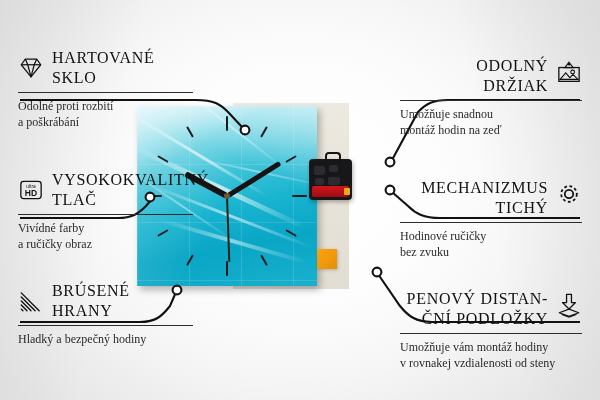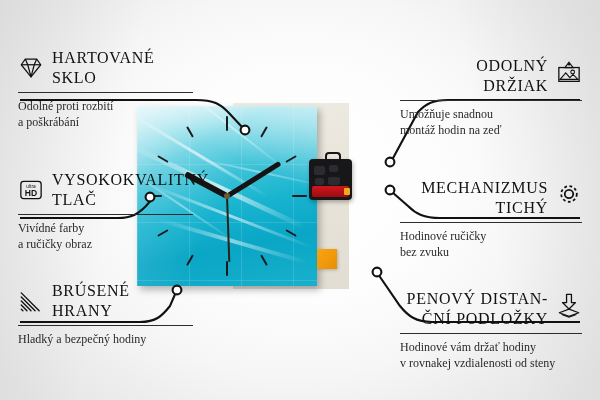--- a/index.html
+++ b/index.html
@@ -299,18 +299,18 @@
         <div>ČNÍ PODLOŽKY</div>
       </div>
       <svg class="ic" viewBox="0 0 32 32">
         <path d="M13,3 H19 V13 H24 L16,21 L8,13 H13 Z" fill="none" stroke="#111" stroke-width="1.6" stroke-linejoin="round"></path>
         <path d="M16,21 L28,25.5 L16,30 L4,25.5 Z" fill="none" stroke="#111" stroke-width="1.5" stroke-linejoin="round"></path>
         <path d="M7,27.6 L16,31 L25,27.6" fill="none" stroke="#111" stroke-width="1.4"></path>
       </svg>
     </div>
     <div class="rule"></div>
     <div class="sub">
-      <div>Hodinové vám držať hodiny</div>
+      <div>Umožňuje vám montáž hodiny</div>
       <div>v rovnakej vzdialenosti od steny</div>
     </div>
   </div>
 
 </div>
 
 </body></html>

